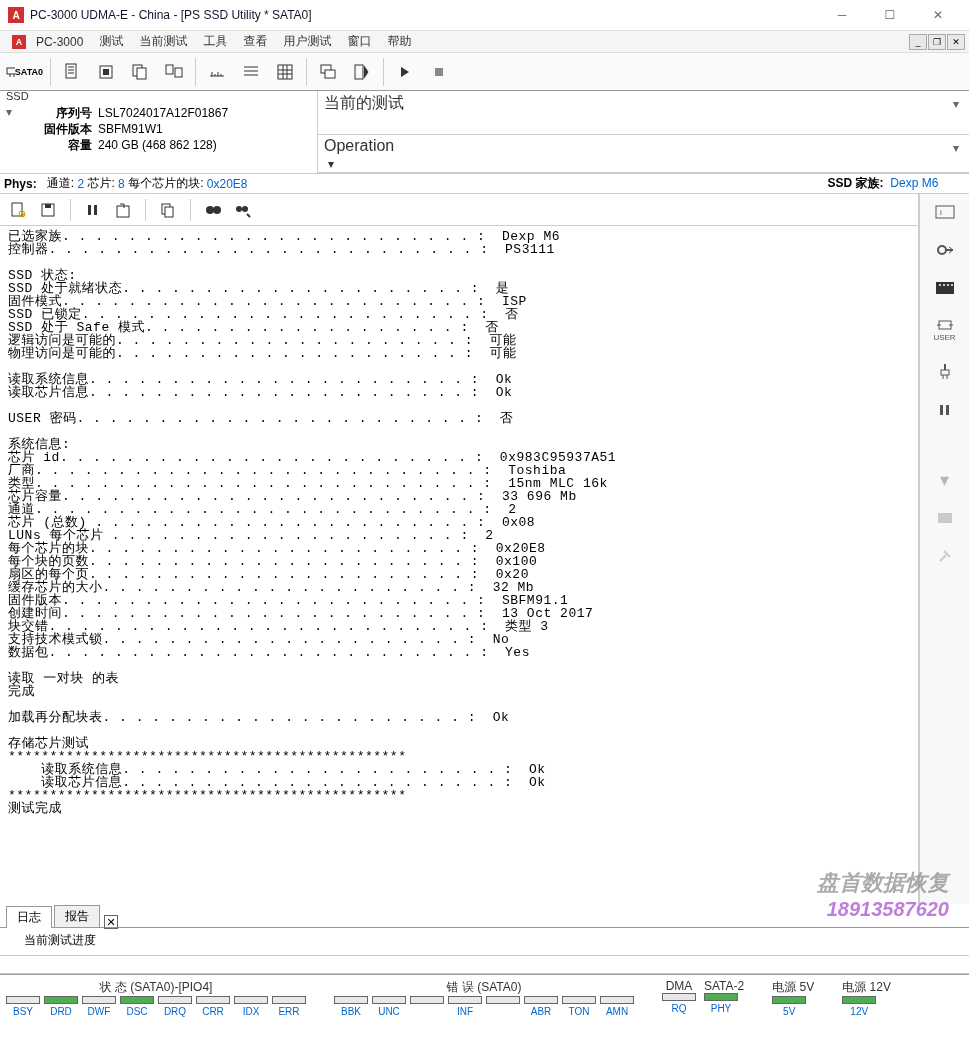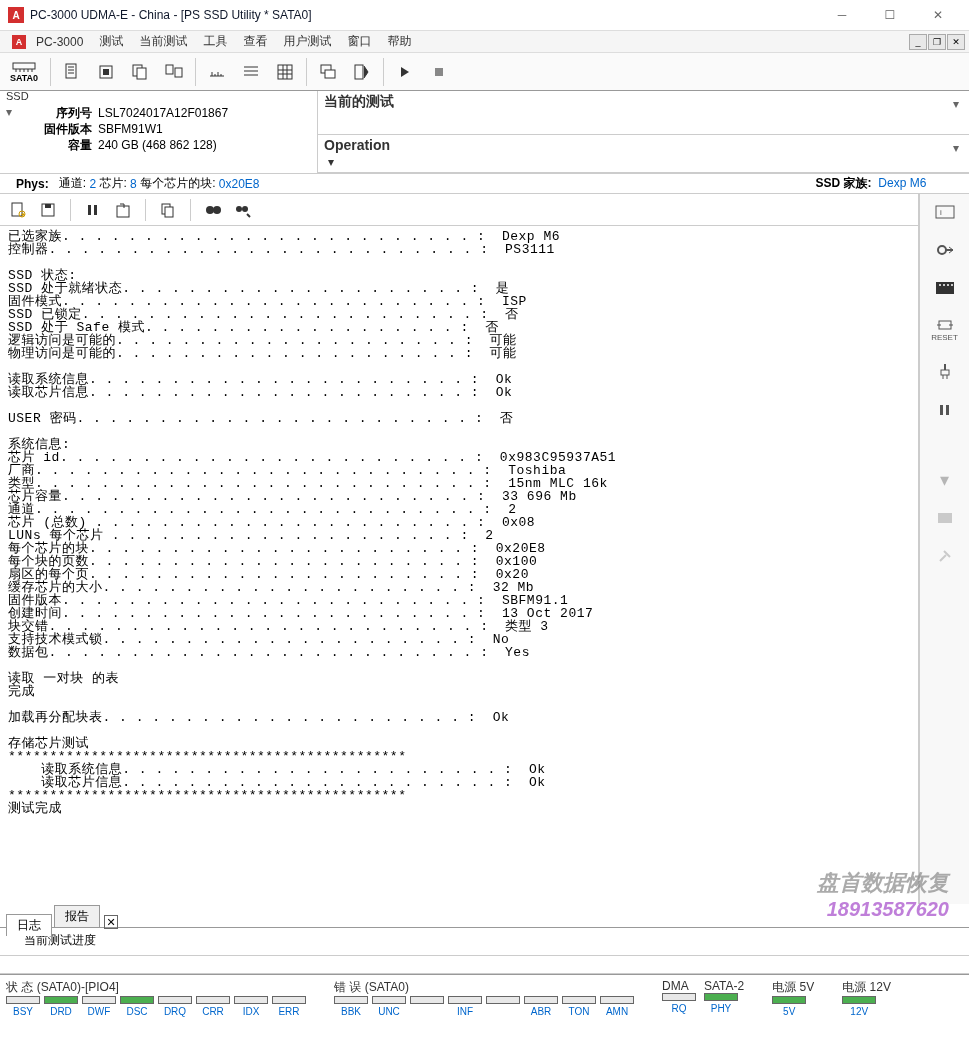--- a/index.html
+++ b/index.html
@@ -20,44 +20,44 @@
 .info-row { display: flex; border-bottom: 1px solid #ccc; }
 .ssd-panel { width: 318px; padding: 2px 0; border-right: 1px solid #ccc; position: relative; }
 .ssd-panel .hdr { color: #333; font-size: 11px; position: absolute; top: -1px; left: 6px; }
 .ssd-panel .drop { position: absolute; left: 6px; top: 14px; color: #666; }
 .ssd-table { margin-left: 36px; margin-top: 12px; font-size: 12px; }
 .ssd-table .row { display: flex; line-height: 16px; }
 .ssd-table .label { width: 56px; text-align: right; margin-right: 6px; color: #000; font-weight: bold; }
 .ssd-table .val { color: #000; }
 .right-panels { flex: 1; display: flex; flex-direction: column; }
 .panel-group { border-bottom: 1px solid #ccc; padding: 2px 6px; position: relative; }
-.panel-group .hdr { font-size: 14px; color: #333; font-weight: bold; }
+.panel-group .hdr { font-size: 16px; color: #333; }
 .panel-group .content { padding: 2px 8px; color: #333; }
 .panel-group .dropdown-arrow { position: absolute; right: 10px; top: 6px; color: #666; }
-.phys-bar { height: 20px; display: flex; align-items: center; padding: 0 16px; border-bottom: 1px solid #ccc; font-size: 12px; }
+.phys-bar { height: 20px; display: flex; align-items: center; padding: 0 4px; border-bottom: 1px solid #ccc; font-size: 12px; }
 .phys-bar .bold { font-weight: bold; }
 .phys-bar .blue { color: #0066cc; }
 .phys-bar .right { margin-left: auto; }
 .main-area { display: flex; height: 710px; }
 .log-area { flex: 1; display: flex; flex-direction: column; border-right: 1px solid #ccc; }
 .log-toolbar { height: 32px; border-bottom: 1px solid #ccc; display: flex; align-items: center; padding: 2px 6px; gap: 6px; }
 .lt-btn { width: 24px; height: 24px; display: flex; align-items: center; justify-content: center; cursor: pointer; }
 .lt-sep { width: 1px; height: 22px; background: #ccc; margin: 0 4px; }
 .log-content { flex: 1; padding: 4px 8px; font-family: "Courier New", monospace; font-size: 13px; line-height: 13px; white-space: pre; overflow: auto; letter-spacing: 0.5px; }
 .side-toolbar { width: 50px; background: #f8f8f8; border-left: 1px solid #ccc; display: flex; flex-direction: column; align-items: center; padding: 6px 0; gap: 14px; }
 .side-btn { width: 28px; height: 24px; display: flex; align-items: center; justify-content: center; cursor: pointer; font-size: 18px; color: #555; flex-direction: column; }
 .watermark { position: absolute; right: 20px; bottom: 125px; text-align: right; pointer-events: none; }
 .watermark .line1 { font-size: 22px; color: #888; font-weight: bold; opacity: 0.7; font-style: italic; }
 .watermark .line2 { font-size: 20px; color: #b060d0; font-weight: bold; opacity: 0.8; font-style: italic; text-align: right; }
 .tabs-row { height: 24px; display: flex; align-items: flex-end; padding: 0 6px; border-bottom: 1px solid #999; }
 .tab { padding: 2px 10px; border: 1px solid #999; border-bottom: none; margin-right: 2px; background: #f0f0f0; cursor: pointer; font-size: 12px; }
-.tab.active { background: #fff; position: relative; top: 9px; }
+.tab.active { background: #fff; position: relative; top: 1px; }
 .tab-x { border: 1px solid #666; width: 14px; height: 14px; display: inline-flex; align-items: center; justify-content: center; font-size: 11px; margin-left: 2px; cursor: pointer; position: relative; top: 2px; }
 .progress-row { height: 28px; padding: 4px 24px; border-bottom: 1px solid #ccc; font-size: 12px; display: flex; align-items: flex-start; }
-.status-section { border-top: 1px solid #999; padding: 4px 6px 6px 6px; }
+.status-section { border-top: 1px solid #999; padding: 4px 6px 6px 6px; text-align: center; }
 .status-group-hdr { color: #333; }
 .led-group { display: flex; gap: 4px; }
 .led { width: 34px; display: flex; flex-direction: column; align-items: center; }
 .led-box { width: 34px; height: 8px; border: 1px solid #666; background: #e8e8e8; }
 .led-box.lit-green { background: #4caf50; }
 .led-label { font-size: 10px; color: #0066cc; margin-top: 2px; }
 .gap { width: 12px; }
 svg { display: block; }
 </style>
 </head>
@@ -86,21 +86,21 @@
   <div class="menu-item">窗口</div>
   <div class="menu-item">帮助</div>
   <div class="mdi-controls">
     <div class="mdi-btn">_</div>
     <div class="mdi-btn">❐</div>
     <div class="mdi-btn">✕</div>
   </div>
 </div>
 
 <div class="toolbar-main">
-  <div class="tb-btn" style="flex-direction:column;width:40px">
+  <div class="tb-btn" style="flex-direction:row;width:40px">
     <svg width="26" height="12">
         <rect x="2" y="2" width="22" height="6" fill="none" stroke="#333"></rect>
         <path d="M5 8 L5 11 M9 8 L9 11 M13 8 L13 11 M17 8 L17 11 M21 8 L21 11" stroke="#333"></path>
       </svg>
     <span style="font-size:9px;font-weight:bold">SATA0</span>
   </div>
   <div class="tb-sep"></div>
   <div class="tb-btn">
       <svg width="20" height="20">
         <rect x="4" y="2" width="10" height="14" fill="none" stroke="#333"></rect>
@@ -344,21 +344,21 @@
           <circle cx="14" cy="5" r="1" fill="#fff"></circle>
           <circle cx="18" cy="5" r="1" fill="#fff"></circle>
         </svg>
       </div>
     <div class="side-btn" style="height:32px">
       <svg width="20" height="14">
           <rect x="4" y="2" width="12" height="8" fill="none" stroke="#555"></rect>
           <line x1="2" y1="6" x2="6" y2="6" stroke="#555"></line>
           <line x1="14" y1="6" x2="18" y2="6" stroke="#555"></line>
         </svg>
-      <span style="font-size:8px;color:#555">RESET</span>
+      <span style="font-size:8px;color:#555">USER</span>
     </div>
     <div class="side-btn">
         <svg width="20" height="20">
           <line x1="10" y1="2" x2="10" y2="8" stroke="#555" stroke-width="2"></line>
           <rect x="6" y="8" width="8" height="5" fill="none" stroke="#555"></rect>
           <line x1="8" y1="13" x2="8" y2="17" stroke="#555"></line>
           <line x1="12" y1="13" x2="12" y2="17" stroke="#555"></line>
         </svg>
       </div>
     <div class="side-btn">

